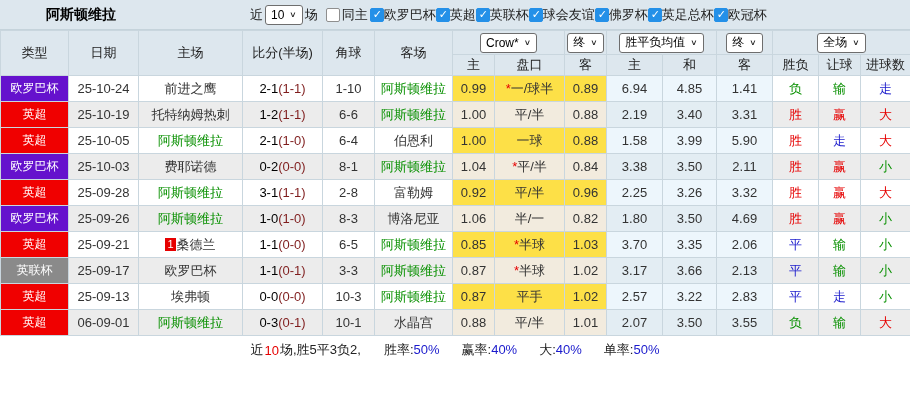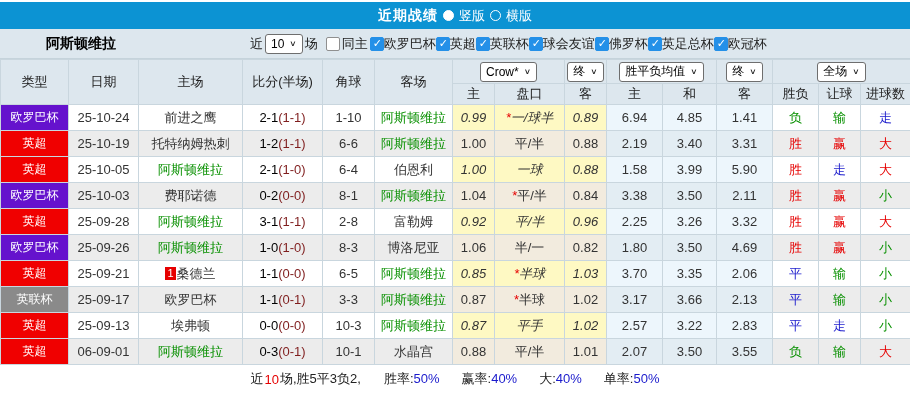--- a/index.html
+++ b/index.html
@@ -56,21 +56,21 @@
     border: 1px solid #c9d6de; text-align: center; padding: 0;
     overflow: hidden; white-space: nowrap;
   }
   thead th { background: #dde7ee; font-weight: normal; color: #222; font-size: 13px; }
   thead tr.selrow th { height: 24px; }
   thead tr.subrow th { height: 21px; }
 
   tbody td { height: 26px; color: #333; }
   tbody tr.even td { background: #ececec; }
   tbody tr.odd  td { background: #ffffff; }
-  tbody tr.odd  td.hcp { background: #fef9c3; font-style: italic; }
+  tbody tr.odd  td.hcp { background: #fde047; }
   tbody tr.even td.hcp { background: #f2ebde; }
   tbody tr.odd  td.eu  { background: #edf6fc; }
   tbody tr.even td.eu  { background: #e3edf3; }
 
   td.type { color: #fff; font-size: 12px; }
   td.type.bg-purple { background: #6512cd !important; }
   td.type.bg-red    { background: #f00000 !important; }
   td.type.bg-gray   { background: #8a8a8a !important; }
 
   .t-red   { color: #e60000; }
@@ -93,27 +93,20 @@
   }
   .footer .pct { color: #1a1acc; }
   .footer .cnt { color: #e60000; }
   .footer .seg { margin-left: 22px; }
 </style>
 </head>
 <body>
 
 <div class="page">
 
-  <div class="topbar">
-    <span class="title">近期战绩</span>
-    <span class="radio sel"></span>
-    <label>竖版</label>
-    <span class="radio"></span>
-    <label>横版</label>
-  </div>
 
   <div class="filterbar">
     <span class="team">阿斯顿维拉</span>
     <div class="filters">
       <span>近</span>
       <span class="sel-box">
         <span>10</span>
         <span class="chev">∨</span>
       </span>
       <span>场</span>

